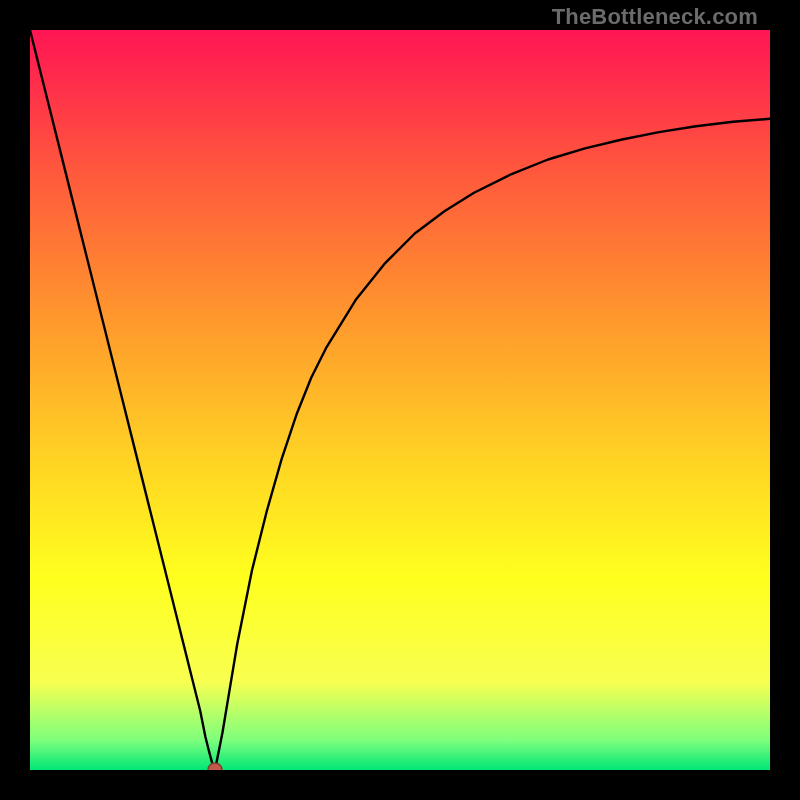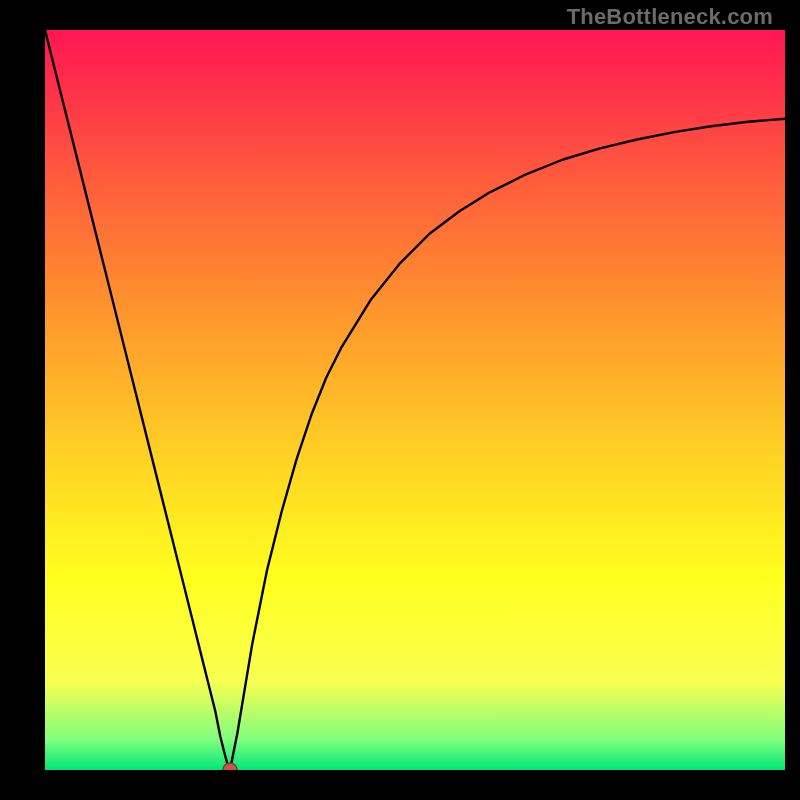--- a/index.html
+++ b/index.html
@@ -11,21 +11,20 @@
     overflow: hidden;
     font-family: Arial, Helvetica, sans-serif;
   }
   .frame {
     position: absolute;
     left: 0;
     top: 0;
     width: 768px;
     height: 800px;
     background: #000000;
-    margin-left: 15px;
   }
   .plot-wrap {
     position: absolute;
     left: 30px;
     top: 30px;
     width: 740px;
     height: 740px;
   }
   svg.plot {
     width: 740px;

